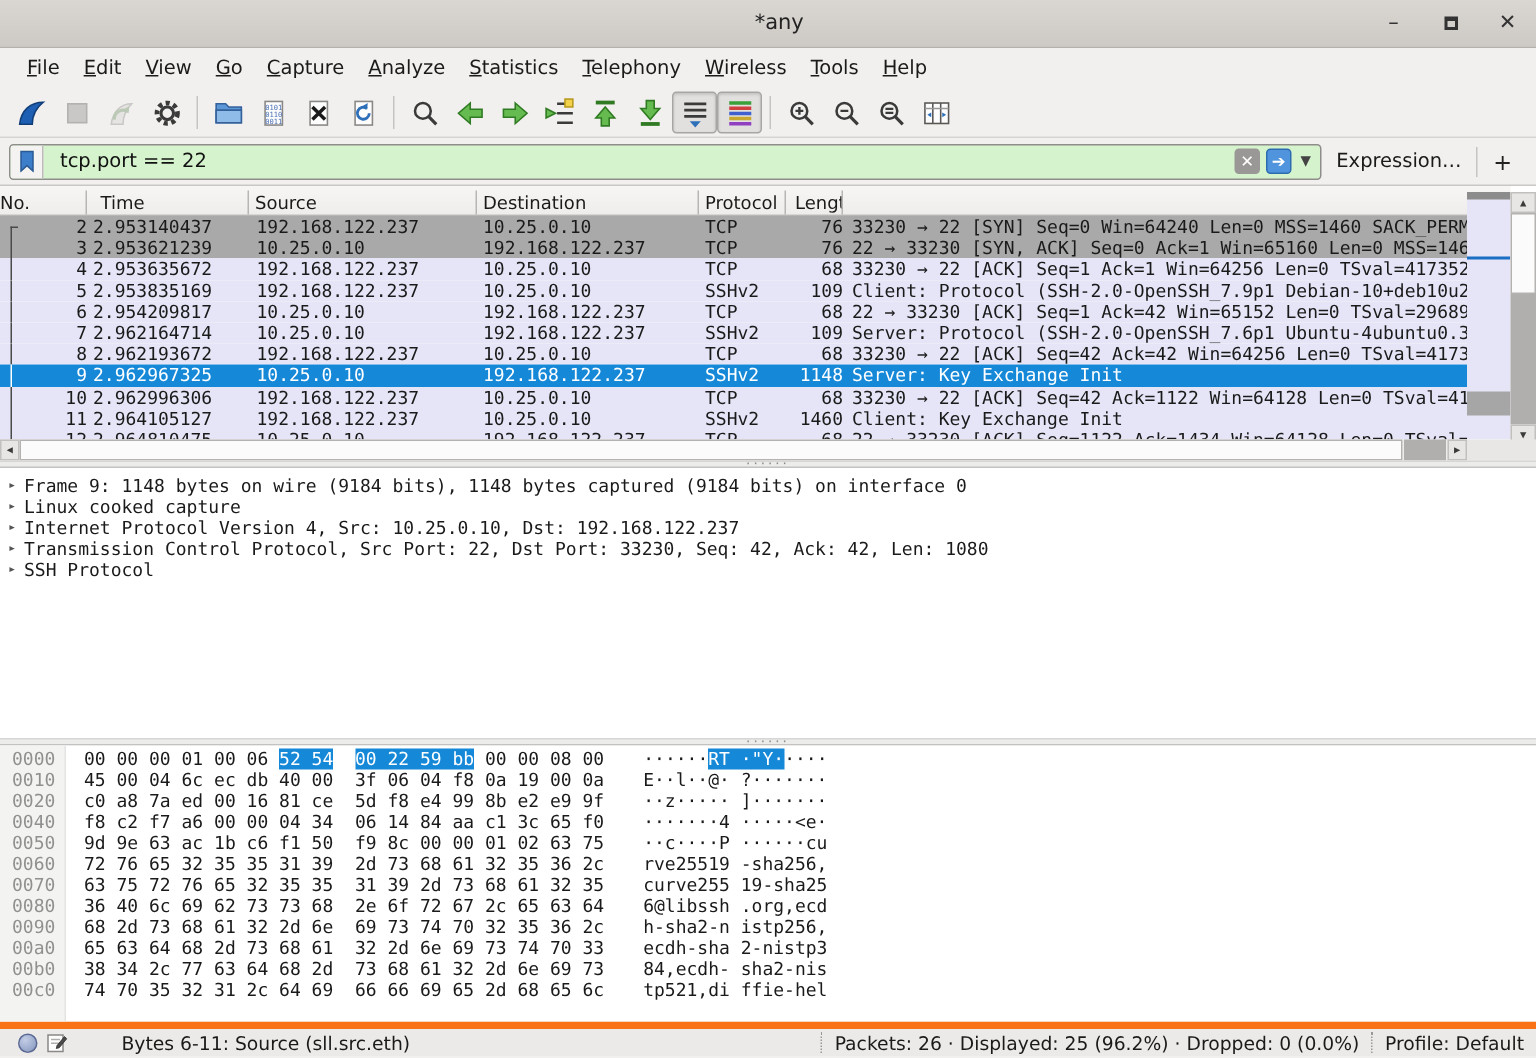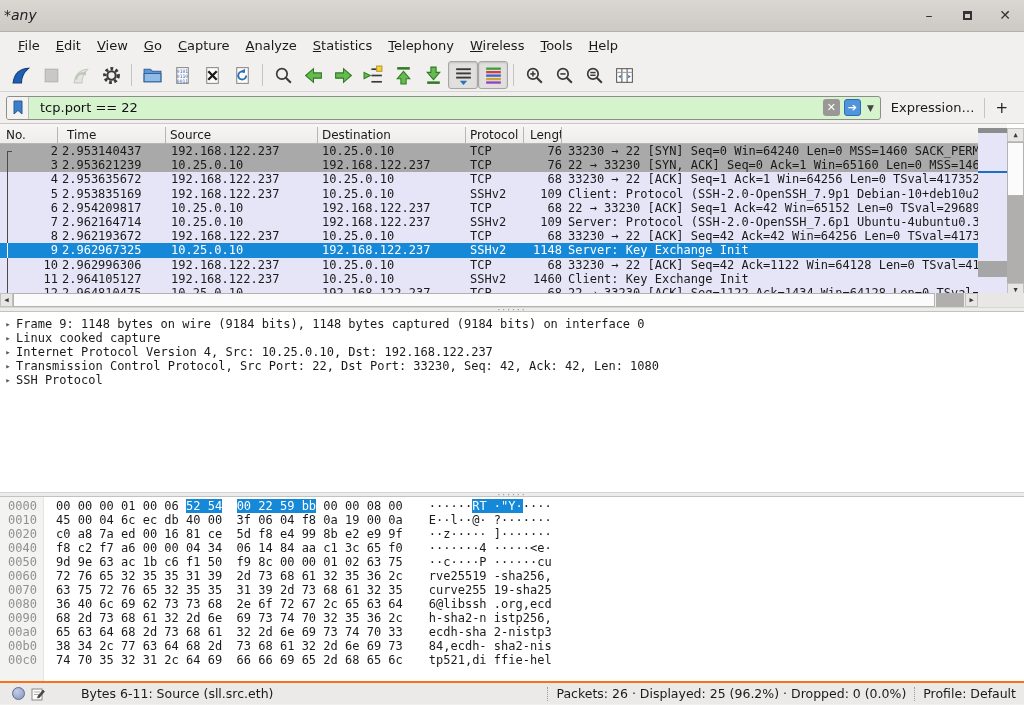--- a/index.html
+++ b/index.html
@@ -2,21 +2,21 @@
 <html><head>
 <meta charset="utf-8">
 <style>
   * { margin:0; padding:0; box-sizing:border-box; }
   html,body { width:1024px; height:705px; overflow:hidden; }
   body { font-family:"DejaVu Sans","Liberation Sans",sans-serif; font-size:13px; color:#1a1a1a; background:#f1f0ee; position:relative; }
   .win { position:absolute; inset:0; display:flex; flex-direction:column; }
 
   
   .titlebar { height:32px; background:linear-gradient(#dad6d2,#cdc9c5); border-bottom:1px solid #b4b0ac; position:relative; flex:none; }
-  .title { position:absolute; left:4px; right:0; top:7px; font-size:14px; color:#222;font-style:italic; }
+  .title { position:absolute; left:15px; right:0; top:7px; text-align:center; font-size:14px; color:#222; }
   .winbtns { position:absolute; right:10px; top:6px; display:flex; gap:20px; align-items:center; }
   .wbtn { width:18px; height:18px; display:flex; align-items:center; justify-content:center; font-size:14px; color:#333; cursor:default; }
   .maxbox { width:9px; height:9px; border:2px solid #333; border-top-width:3px; }
 
   
   .menubar { height:27px; background:#f1f0ee; display:flex; align-items:center; padding-left:10px; flex:none; }
   .mitem { padding:4px 8px; font-size:13px; }
   .mitem u { text-decoration:underline; }
 
   
@@ -37,21 +37,21 @@
   .fapply { background:#4f94dd; border:1px solid #2e6cb0; }
   .fcaret { font-size:9px; color:#444; margin:0 6px 0 2px; }
   .fexpr { padding:0 10px; font-size:13px; }
   .fsep { width:1px; height:20px; background:#c6c4c2; }
   .fadd { padding:0 10px; font-size:15px; color:#222; }
 
   
   .plist { height:183px; position:relative; background:#fff; flex:none; font-family:"DejaVu Sans Mono","Liberation Mono",monospace; font-size:12px; }
   .phead { position:absolute; left:0; top:0; width:1007px; height:20px; background:linear-gradient(#f7f6f4,#efedeb); border-bottom:1px solid #b8b6b4; display:flex; padding-top:3px; font-family:"DejaVu Sans","Liberation Sans",sans-serif; font-size:12px; }
   .phc { border-right:1px solid #b8b6b4; padding:1px 0 0 4px; overflow:hidden; white-space:nowrap; flex:none; }
-  .ph-no{width:58px;padding-left:6px;} .ph-time{width:108px;padding-left:9px;} .ph-src{width:152px;} .ph-dst{width:148px;} .ph-proto{width:58px;} .ph-len{width:38px;padding-left:6px;} .ph-info{flex:1;padding-left:5px;border-right:none;}
+  .ph-no{width:58px;padding-left:0;} .ph-time{width:108px;padding-left:9px;} .ph-src{width:152px;} .ph-dst{width:148px;} .ph-proto{width:58px;} .ph-len{width:38px;padding-left:6px;} .ph-info{flex:1;padding-left:5px;border-right:none;}
   .rows { position:absolute; left:0; top:20px; width:978px; height:149px; overflow:hidden; }
   .prow { display:flex; height:14.2px; line-height:14.2px; white-space:nowrap; position:relative; }
   .prow.gray { background:#a9a9a9; }
   .prow.lav { background:#e5e5f7; }
   .prow.sel { background:#1588d8; color:#fff; }
   .c-mark{width:14px;flex:none;position:relative;}
   .c-no{width:44px;text-align:right;flex:none;}
   .c-time{width:108px;padding-left:4px;flex:none;}
   .c-src{width:152px;padding-left:5px;flex:none;}
   .c-dst{width:148px;padding-left:4px;flex:none;}
@@ -91,21 +91,21 @@
   
   .hexpane{height:184px;background:#fff;position:relative;padding-top:2px;flex:none;font-family:"DejaVu Sans Mono","Liberation Mono",monospace;font-size:12px;overflow:hidden;}
   .offstrip{position:absolute;left:0;top:0;bottom:0;width:44px;background:#f3f3f1;border-right:1px solid #e4e4e2;}
   .hrow{height:14px;line-height:14px;white-space:pre;display:flex;position:relative;}
   .hoff{width:44px;padding-left:8px;color:#909090;flex:none;}
   .hhex{margin-left:12px;flex:none;}
   .hasc{margin-left:26px;flex:none;}
   .hl{background:#1588d8;color:#fff;}
 
   
-  .statusbar{height:23px;background:#eceae8;border-top:2px solid #f97316;display:flex;align-items:center;padding:0 8px;font-size:12.5px;flex:none;}
+  .statusbar{height:23px;background:#eceae8;border-top:5px solid #f97316;display:flex;align-items:center;padding:0 8px;font-size:12.5px;flex:none;}
   .expert{width:13px;height:13px;border-radius:50%;background:radial-gradient(circle at 35% 30%,#c3cde6,#8495bd);border:1px solid #5b6a94;margin:0 6px 0 4px;flex:none;}
   .cmticon{margin-right:6px;flex:none;display:flex;}
   .fieldinfo{margin-left:30px;}
   .s-right{margin-left:auto;display:flex;align-items:center;height:100%;}
   .ssep{width:1px;height:14px;border-left:1px dotted #9a9896;margin:0 8px;}
 </style>
 </head>
 <body>
 
 <div class="win">

